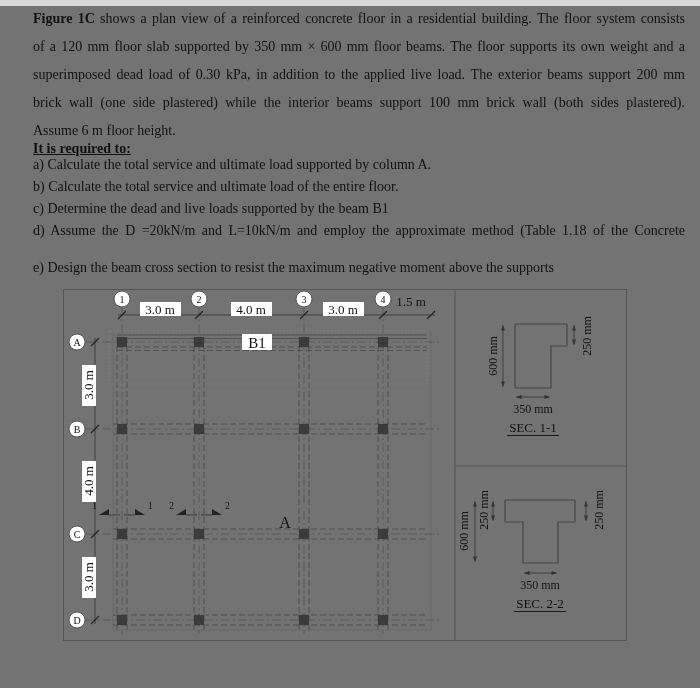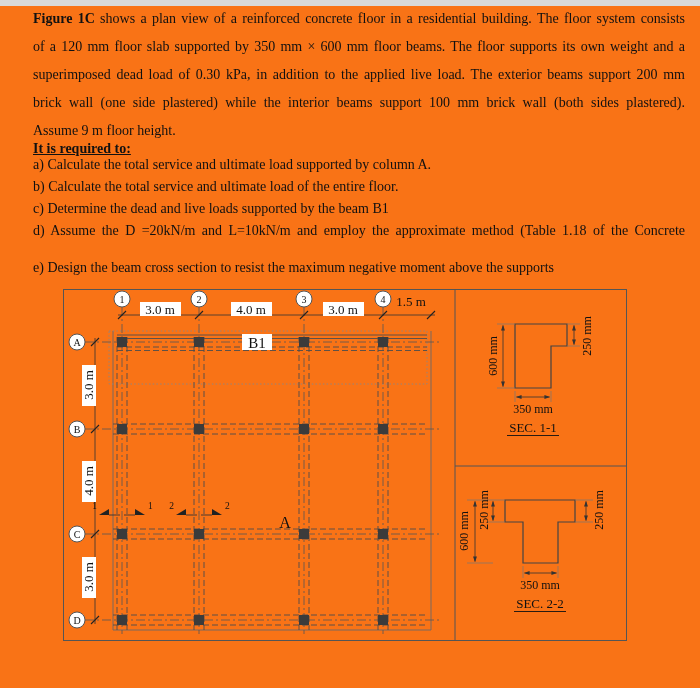--- a/index.html
+++ b/index.html
@@ -1,17 +1,17 @@
 <!DOCTYPE html>
 <html><head>
 <meta charset="utf-8">
 <style>
   html,body{margin:0;padding:0;background:#fff;}
   .page{
-    position:relative; width:700px; height:688px; background:#f97316;
+    position:relative; width:700px; height:688px; background:#737373;
     font-family:"Liberation Serif", serif; color:#111; overflow:hidden;
   }
   .top-band{position:absolute;left:0;top:0;width:700px;height:6px;background:#d9d9d9;}
   .tline{position:absolute;left:33px;width:652px;font-size:14px;line-height:18px;white-space:nowrap;}
   .jline{white-space:normal;text-align:justify;text-align-last:justify;}
   .req-head{font-weight:bold;text-decoration:underline;}
   .caption{position:absolute;left:63px;top:658px;width:564px;text-align:center;
            font-weight:bold;font-size:15px;}
   svg text{font-family:"Liberation Serif", serif;fill:#111;}
   .figwrap{position:absolute;left:63px;top:289px;text-decoration:underline;}
@@ -19,21 +19,21 @@
 </head>
 <body>
 
 <div class="page">
   <div class="top-band"></div>
 
   <div class="tline jline" style="top:10px"><b>Figure 1C</b><span> shows a plan view of a reinforced concrete floor in a residential building. The floor system consists</span></div>
   <div class="tline jline" style="top:38px">of a 120 mm floor slab supported by 350 mm × 600 mm floor beams. The floor supports its own weight and a</div>
   <div class="tline jline" style="top:66px">superimposed dead load of 0.30 kPa, in addition to the applied live load. The exterior beams support 200 mm</div>
   <div class="tline jline" style="top:94px">brick wall (one side plastered) while the interior beams support 100 mm brick wall (both sides plastered).</div>
-  <div class="tline" style="top:122px">Assume 9 m floor height.</div>
+  <div class="tline" style="top:122px">Assume 6 m floor height.</div>
   <div class="tline" style="top:140px"><span class="req-head">It is required to:</span></div>
   <div class="tline" style="top:156px">a) Calculate the total service and ultimate load supported by column A.</div>
   <div class="tline" style="top:178px">b) Calculate the total service and ultimate load of the entire floor.</div>
   <div class="tline" style="top:200px">c) Determine the dead and live loads supported by the beam B1</div>
   <div class="tline jline" style="top:222px">d) Assume the D =20kN/m and L=10kN/m and employ the approximate method (Table 1.18 of the Concrete</div>
   <div class="tline" style="top:259px">e) Design the beam cross section to resist the maximum negative moment above the supports</div>
 
   <div class="figwrap">
   <svg width="564" height="352" viewBox="0 0 564 352">
     <defs>

